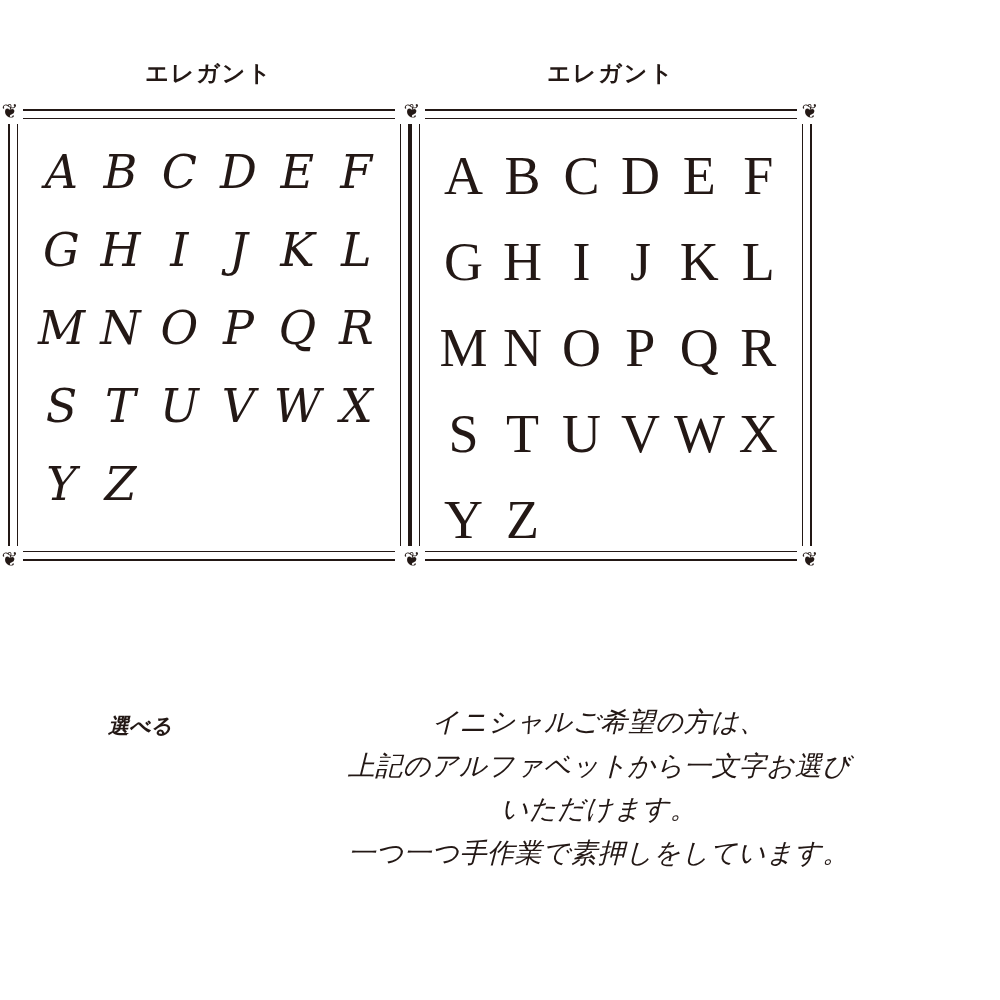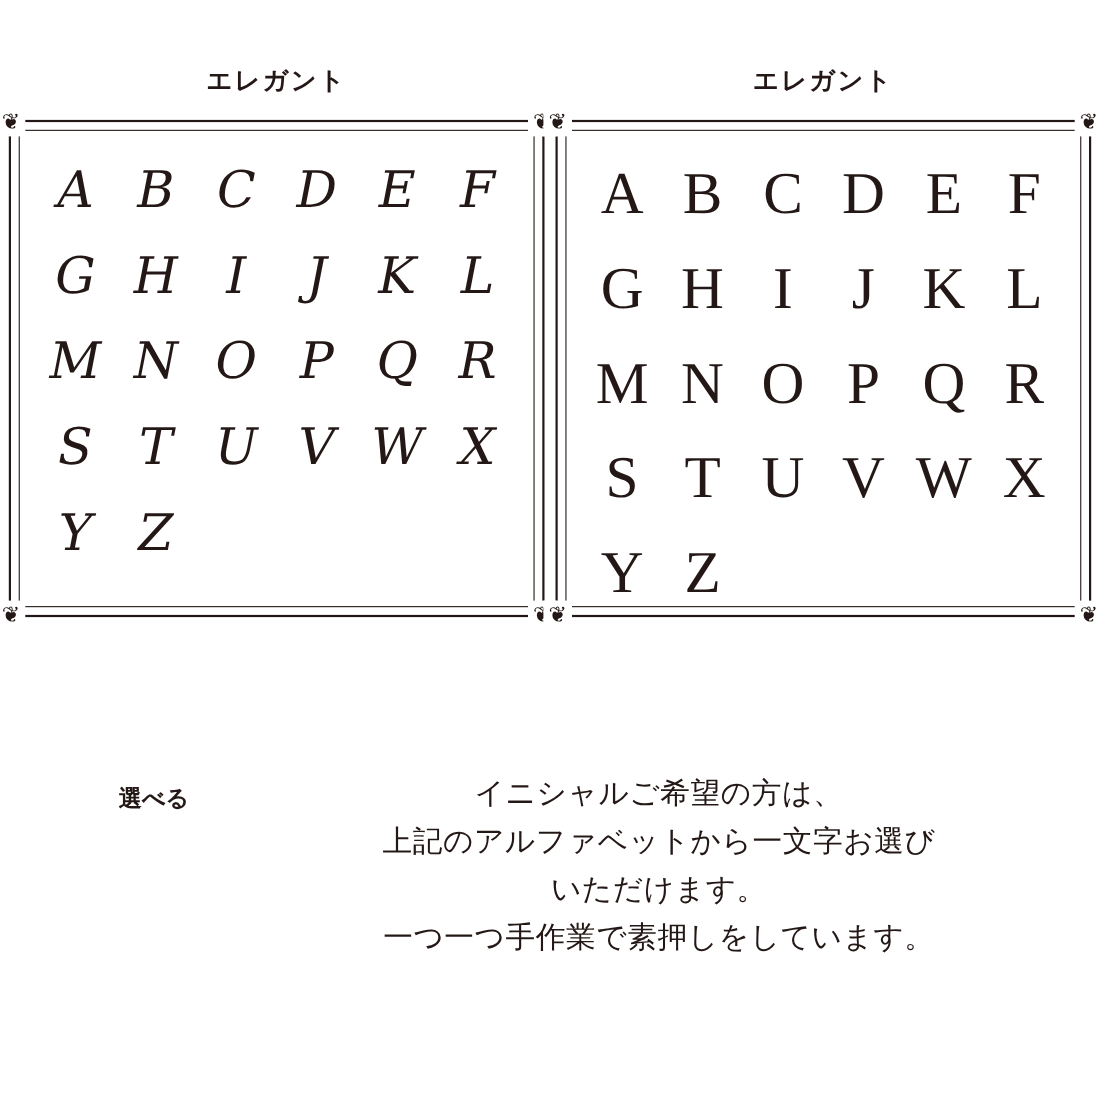--- a/index.html
+++ b/index.html
@@ -18,21 +18,21 @@
 
   
   .panels {
     display: flex;
     justify-content: space-between;
     padding: 0;
     margin: 0;
     position: absolute;
     top: 58px;
     left: 8px;
-    width: 984px;
+    width: 804px;
   }
   .panel {
     width: 487px;
   }
   .panel-title {
     text-align: center;
     font-size: 23px;
     font-weight: bold;
     letter-spacing: 2px;
     color: #231815;
@@ -104,20 +104,21 @@
   }
 
   
   .desc {
     position: absolute;
     top: 700px;
     left: 60px;
     width: 900px;
     display: flex;
     align-items: flex-start;
+    font-style: italic;
   }
   .desc-label {
     width: 160px;
     flex: none;
     font-size: 21px;
     font-weight: bold;
     line-height: 1.55;
     color: #231815;
     text-align: center;
     padding-top: 10px;

